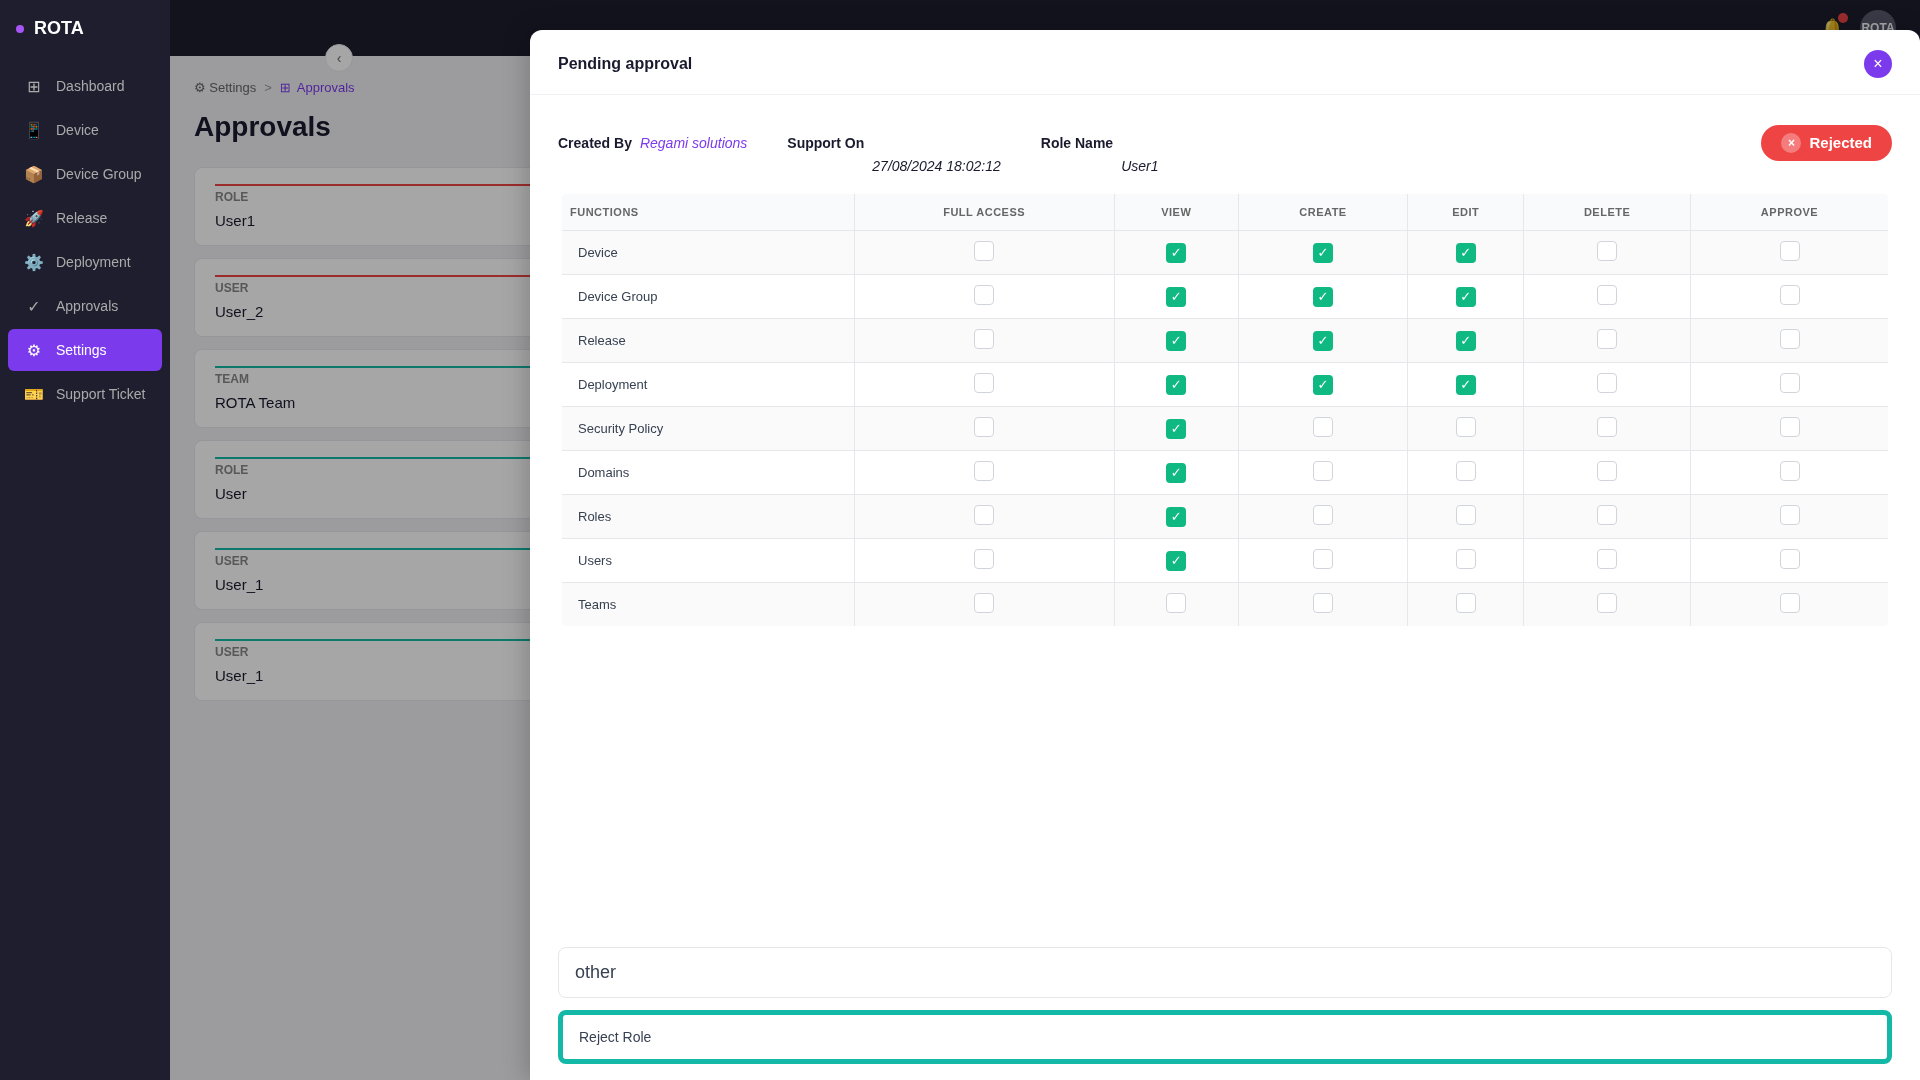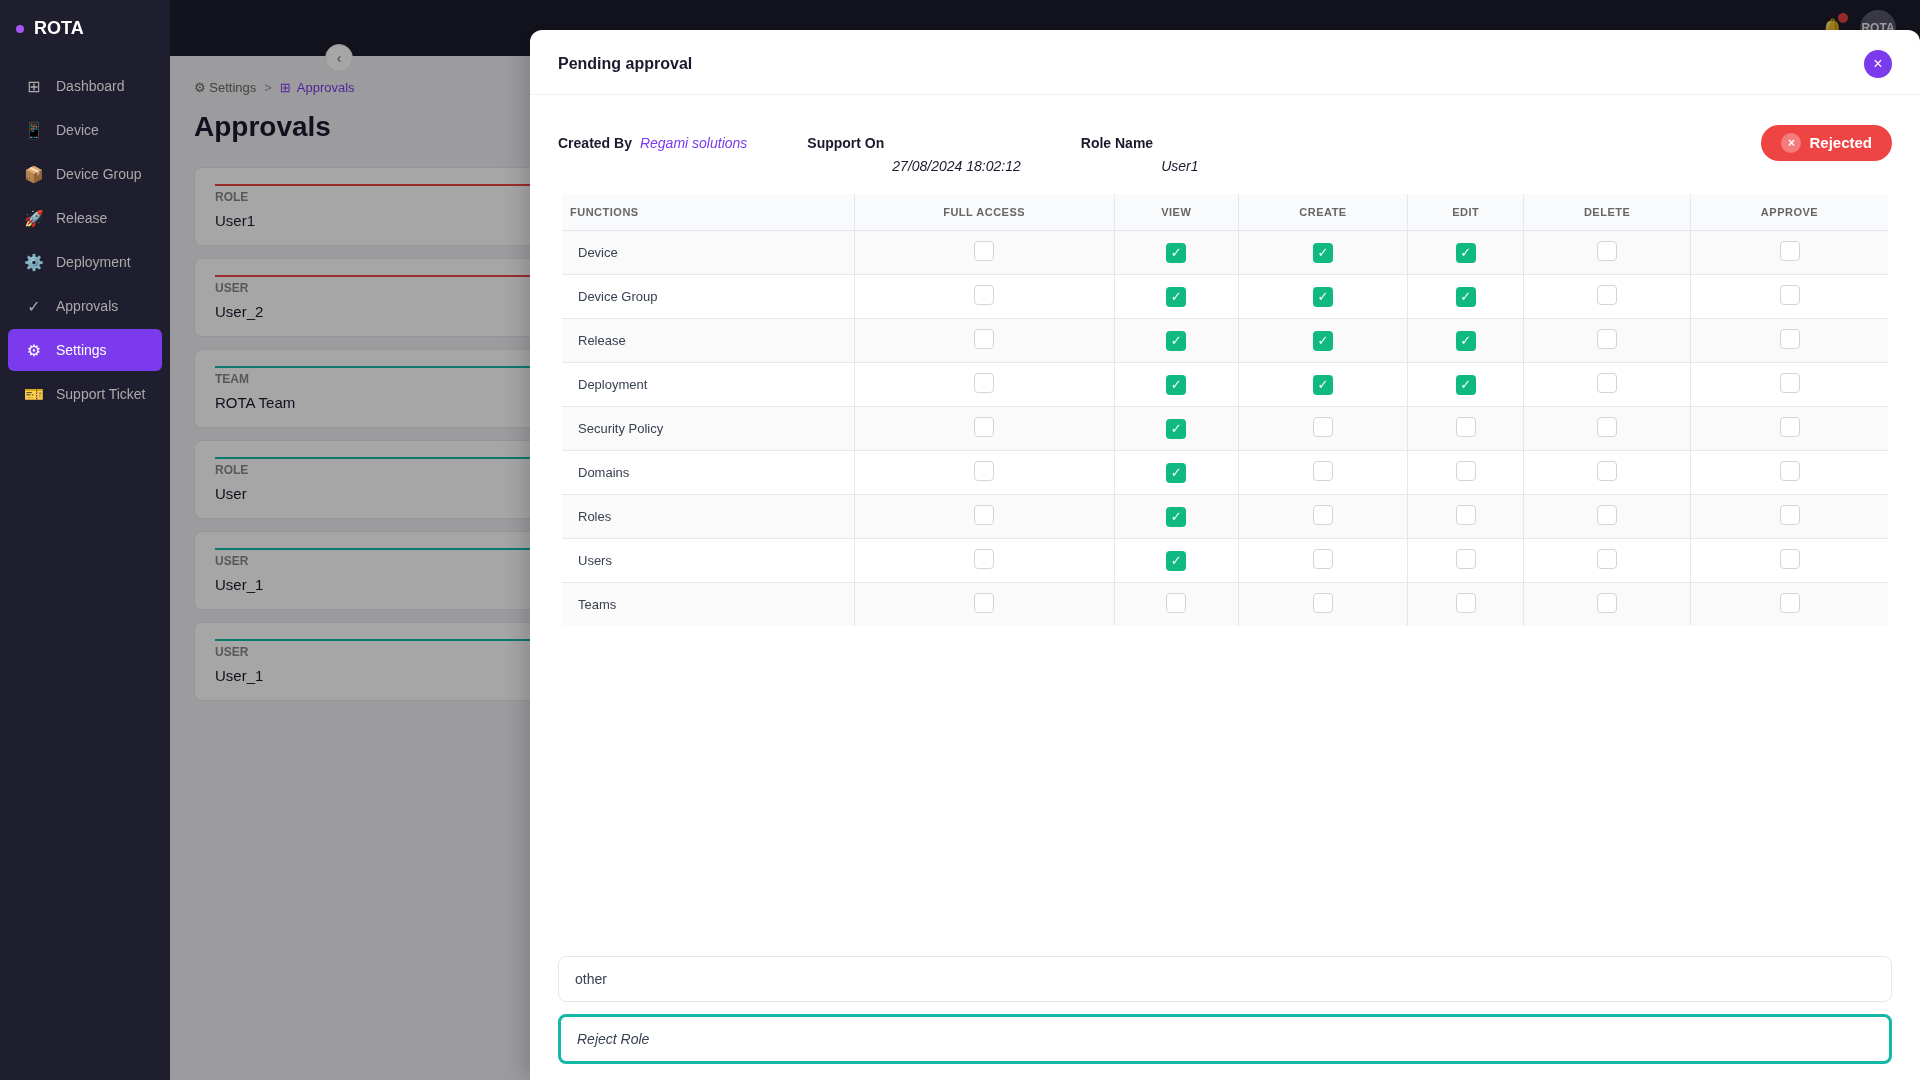--- a/index.html
+++ b/index.html
@@ -115,21 +115,21 @@
       flex-shrink: 0;
     }
     .modal-title { font-size: 16px; font-weight: 700; color: #1a1a2e; }
     .modal-close-btn {
       width: 28px; height: 28px; border-radius: 50%;
       background: #7c3aed; color: #fff; border: none; cursor: pointer;
       display: flex; align-items: center; justify-content: center; font-size: 16px;
     }
 
     .modal-meta {
-      display: flex; align-items: center; gap: 60px;
+      display: flex; align-items: center; gap: 40px;
       padding: 16px 28px;
       flex-shrink: 0;
     }
     .meta-item { display: flex; align-items: center; gap: 8px; }
     .meta-label { font-size: 14px; font-weight: 600; color: #1a1a2e; }
     .meta-value { font-size: 14px; color: #7c3aed; font-style: italic; }
     .meta-value.dark { color: #1a1a2e; margin-top: 47px; }
 
     .rejected-badge {
       margin-left: auto;
@@ -176,26 +176,26 @@
       background: #fff;
     }
 
     .modal-footer {
       padding: 16px 28px;
       flex-shrink: 0;
     }
     .other-section {
       border: 1px solid #e5e7eb; border-radius: 8px;
       padding: 14px 16px; margin-bottom: 12px;
+      font-size: 18px; color: #374151;
+    }
+    .reject-section {
+      border: 5px solid #14b8a6; border-radius: 8px;
+      padding: 14px 16px;
       font-size: 14px; color: #374151;
-    }
-    .reject-section {
-      border: 3px solid #14b8a6; border-radius: 8px;
-      padding: 14px 16px;
-      font-size: 14px; color: #374151; font-style: italic;
     }
 
     
     .collapse-btn {
       position: absolute; left: 155px; top: 44px; z-index: 5;
       width: 28px; height: 28px; border-radius: 50%;
       background: #fff; border: 1px solid #e5e7eb;
       display: flex; align-items: center; justify-content: center;
       cursor: pointer; color: #666; font-size: 14px;
     }

